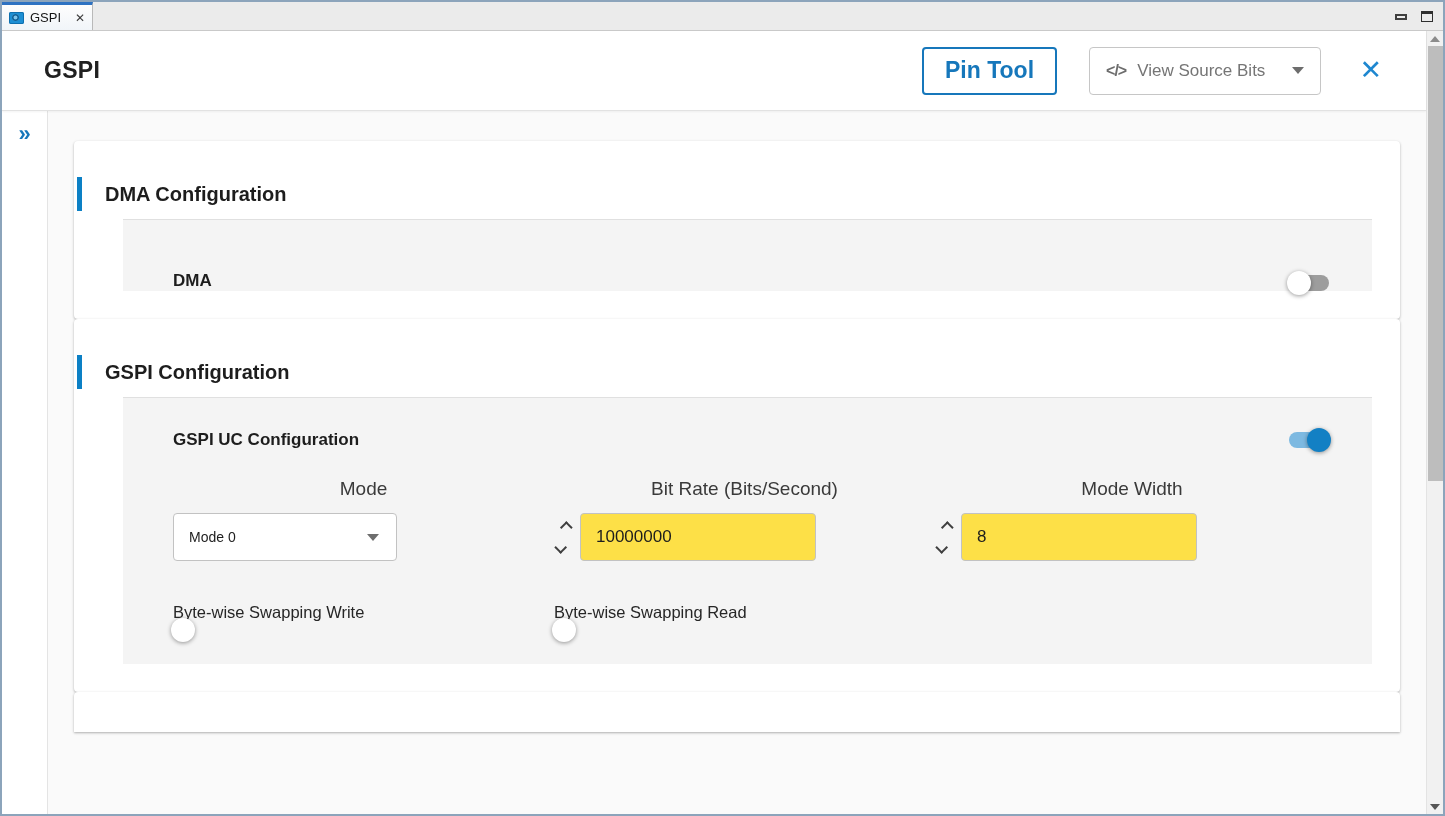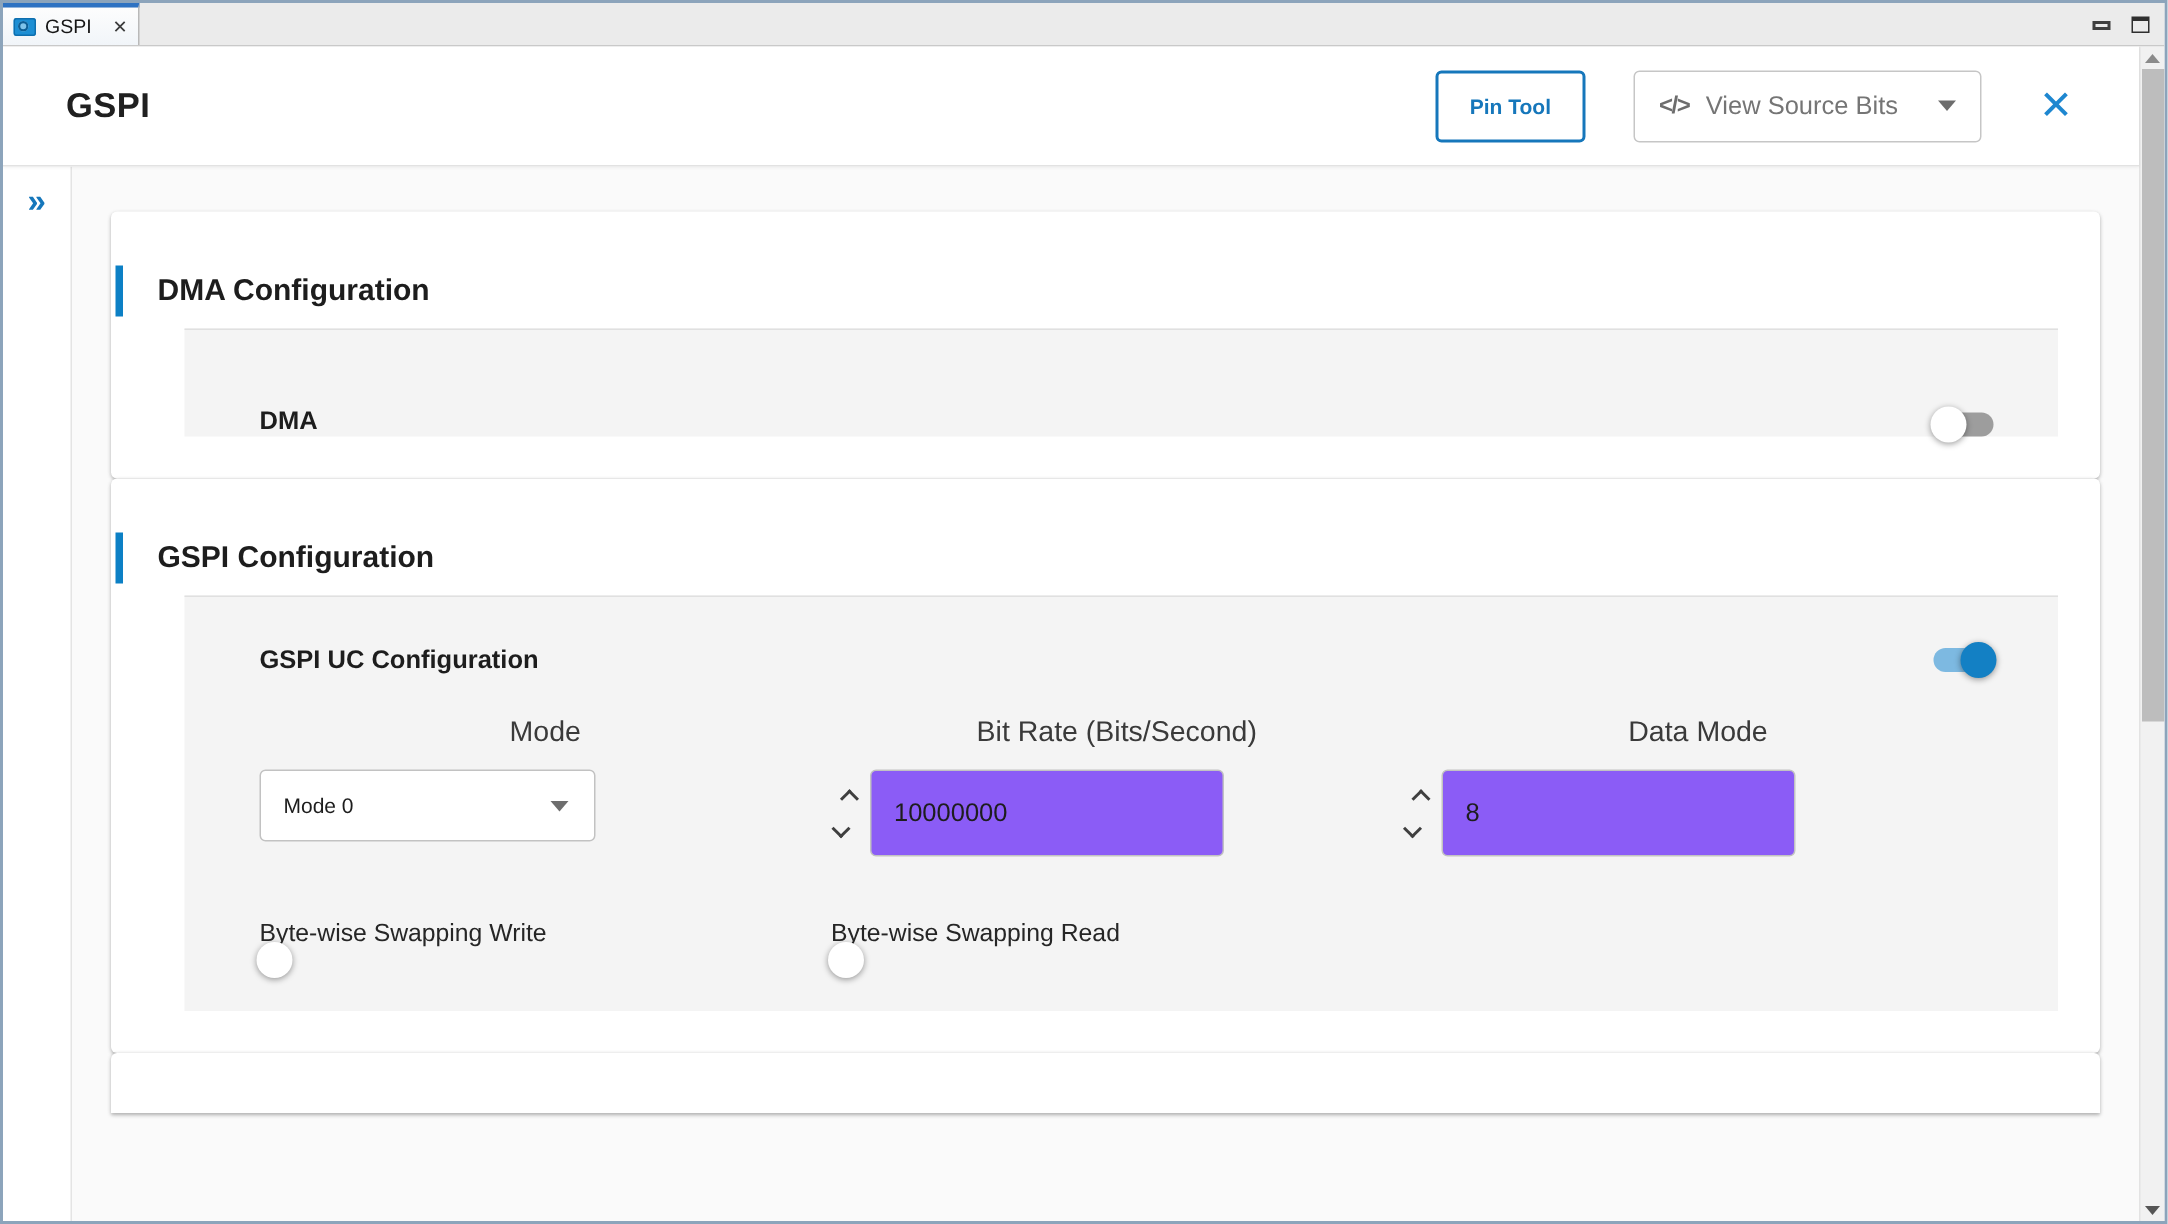--- a/index.html
+++ b/index.html
@@ -24,21 +24,21 @@
   .icon-max { width:12px; height:11px; border:1px solid #2f2f2f; border-top:3px solid #2f2f2f; cursor:pointer; }
 
   
   .content-row { flex:1; display:flex; min-height:0; }
   .main-col { flex:1; display:flex; flex-direction:column; min-width:0; }
 
   
   .page-header { height:80px; background:#fff; display:flex; align-items:center; padding:0 44px 0 42px; border-bottom:1px solid #e2e2e2; box-shadow:0 1px 2px rgba(0,0,0,0.05); flex:0 0 auto; z-index:2; }
   .page-title { font-size:23px; font-weight:700; color:#202020; letter-spacing:0.3px; }
   .header-spacer { flex:1; }
-  .btn-pin { height:48px; padding:0 21px; background:#fff; border:2px solid #1677bb; border-radius:4px; color:#1677bb; font-size:14px; font-weight:700; font-family:"Liberation Sans",sans-serif; cursor:pointer; margin-right:32px; }
+  .btn-pin { height:48px; padding:0 21px; background:#fff; border:2px solid #1677bb; border-radius:4px; color:#1677bb; font-size:23px; font-weight:700; font-family:"Liberation Sans",sans-serif; cursor:pointer; margin-right:32px; }
   .btn-viewsrc { height:48px; padding:0 16px; background:#fff; border:1px solid #c6c6c6; border-radius:4px; color:#757575; font-size:17px; display:flex; align-items:center; gap:11px; cursor:pointer; font-family:"Liberation Sans",sans-serif; }
   .code-glyph { color:#6d6d6d; font-size:16px; font-weight:700; letter-spacing:-1px; }
   .caret-down { width:0; height:0; border-left:6px solid transparent; border-right:6px solid transparent; border-top:7px solid #6d6d6d; margin-left:16px; }
   .btn-close { margin-left:38px; color:#1e87d0; font-size:27px; font-weight:500; line-height:1; cursor:pointer; background:none; border:none; font-family:"Liberation Sans",sans-serif; }
 
   
   .body-row { flex:1; display:flex; min-height:0; background:#fafafa; }
   .side-rail { width:46px; background:#fff; border-right:1px solid #e4e4e4; padding-top:12px; text-align:center; flex:0 0 auto; }
   .expand-glyph { color:#1677bb; font-size:22px; font-weight:700; cursor:pointer; line-height:1; display:inline-block; }
 
@@ -60,21 +60,21 @@
   .uc-row { display:flex; align-items:center; justify-content:space-between; }
   .fields-row { display:flex; margin-top:28px; }
   .field-col { width:381px; flex:0 0 auto; }
   .field-col:last-child { flex:1; }
   .field-label { font-size:19px; color:#3a3a3a; margin-bottom:13px;text-align:center; }
   .field-control { display:flex; align-items:center; }
   .spinner { display:flex; flex-direction:column; align-items:center; gap:11px; width:18px; margin-right:8px; flex:0 0 auto; }
   .chev { width:9px; height:9px; border-top:2px solid #3f3f3f; border-right:2px solid #3f3f3f; cursor:pointer; display:block; }
   .chev.up { transform:rotate(-45deg) translate(2px,2px); }
   .chev.down { transform:rotate(135deg) translate(2px,2px); }
-  .num-input { width:236px; height:58px; border:1px solid #c2c2c2; border-radius:4px; font-size:17px; color:#1d1d1d; padding:0 15px; background:#8b5cf6; font-family:"Liberation Sans",sans-serif; outline:none; }
+  .num-input { width:236px; height:48px; border:1px solid #c2c2c2; border-radius:4px; font-size:17px; color:#1d1d1d; padding:0 15px; background:#fde047; font-family:"Liberation Sans",sans-serif; outline:none; }
   .dropdown { width:224px; height:48px; border:1px solid #c2c2c2; border-radius:4px; background:#fff; display:flex; align-items:center; justify-content:space-between; padding:0 17px 0 15px; cursor:pointer; }
   .dropdown-value { font-size:14px; color:#1d1d1d; }
   .dd-caret { width:0; height:0; border-left:6px solid transparent; border-right:6px solid transparent; border-top:7px solid #6e6e6e; }
 
   .switch-row { display:flex; margin-top:42px; }
   .switch-col { width:381px; flex:0 0 auto; }
   .switch-label { font-size:16.5px; color:#262626; }
   .switch-col .toggle { margin-top:22px; }
 
   
@@ -178,21 +178,21 @@
                 <div class="field-control">
                   <span class="spinner">
                     <span class="chev up"></span>
                     <span class="chev down"></span>
                   </span>
                   <input class="num-input" type="text" value="10000000" style="">
                 </div>
               </div>
 
               <div class="field-col">
-                <div class="field-label">Data Mode</div>
+                <div class="field-label">Mode Width</div>
                 <div class="field-control">
                   <span class="spinner">
                     <span class="chev up"></span>
                     <span class="chev down"></span>
                   </span>
                   <input class="num-input" type="text" value="8" style="">
                 </div>
               </div>
 
             </div>

